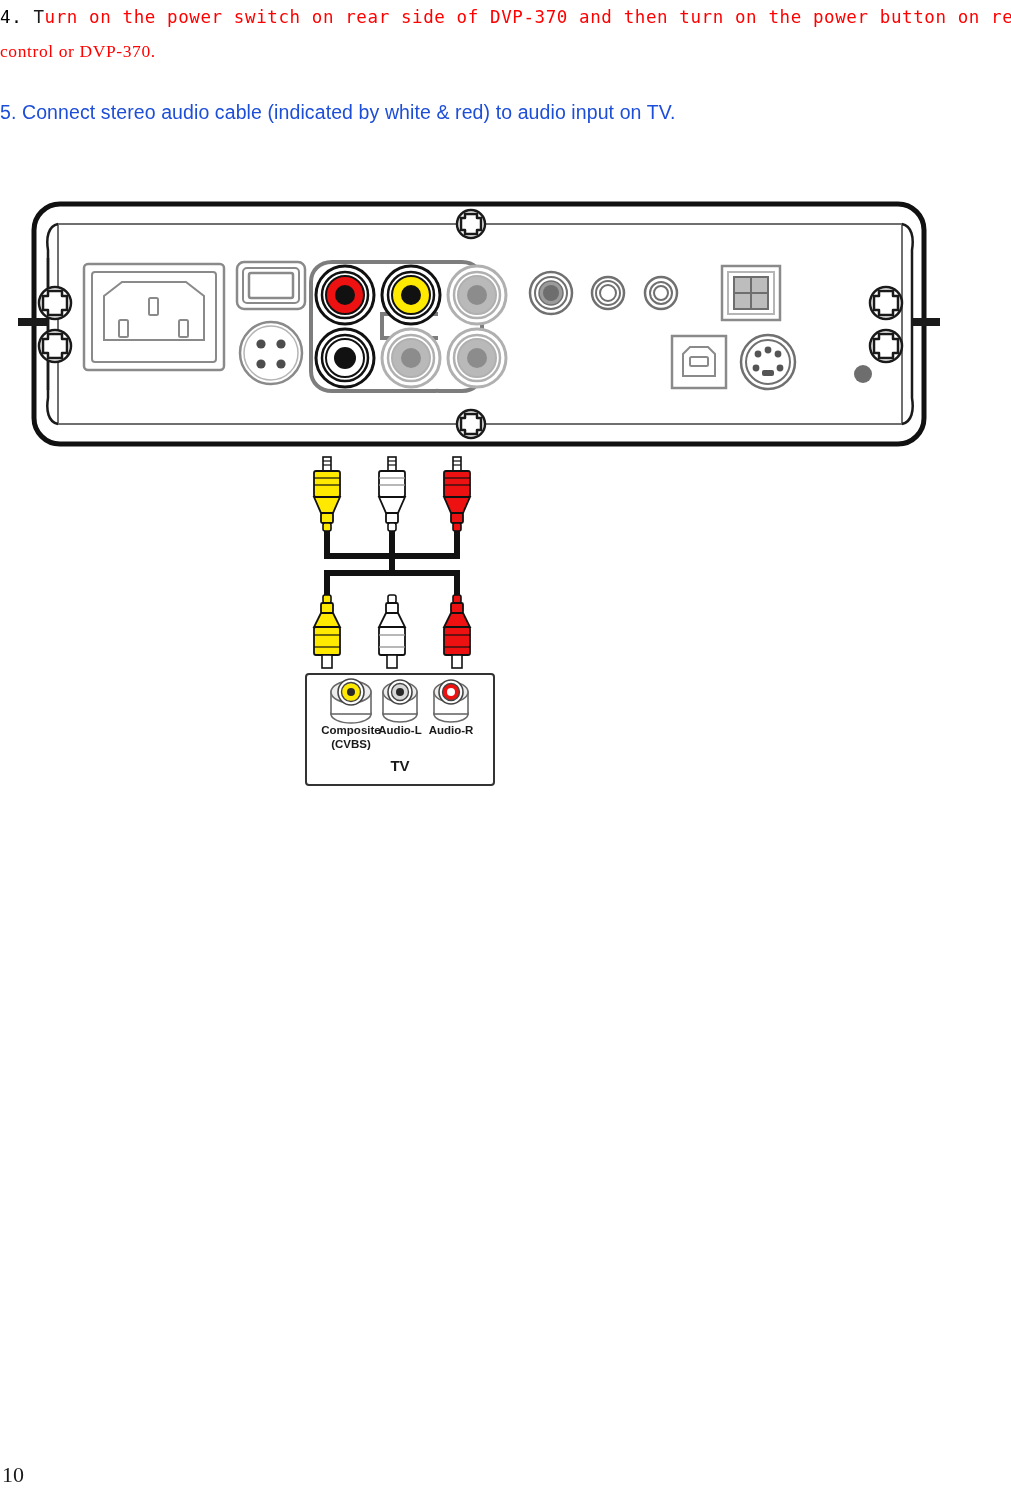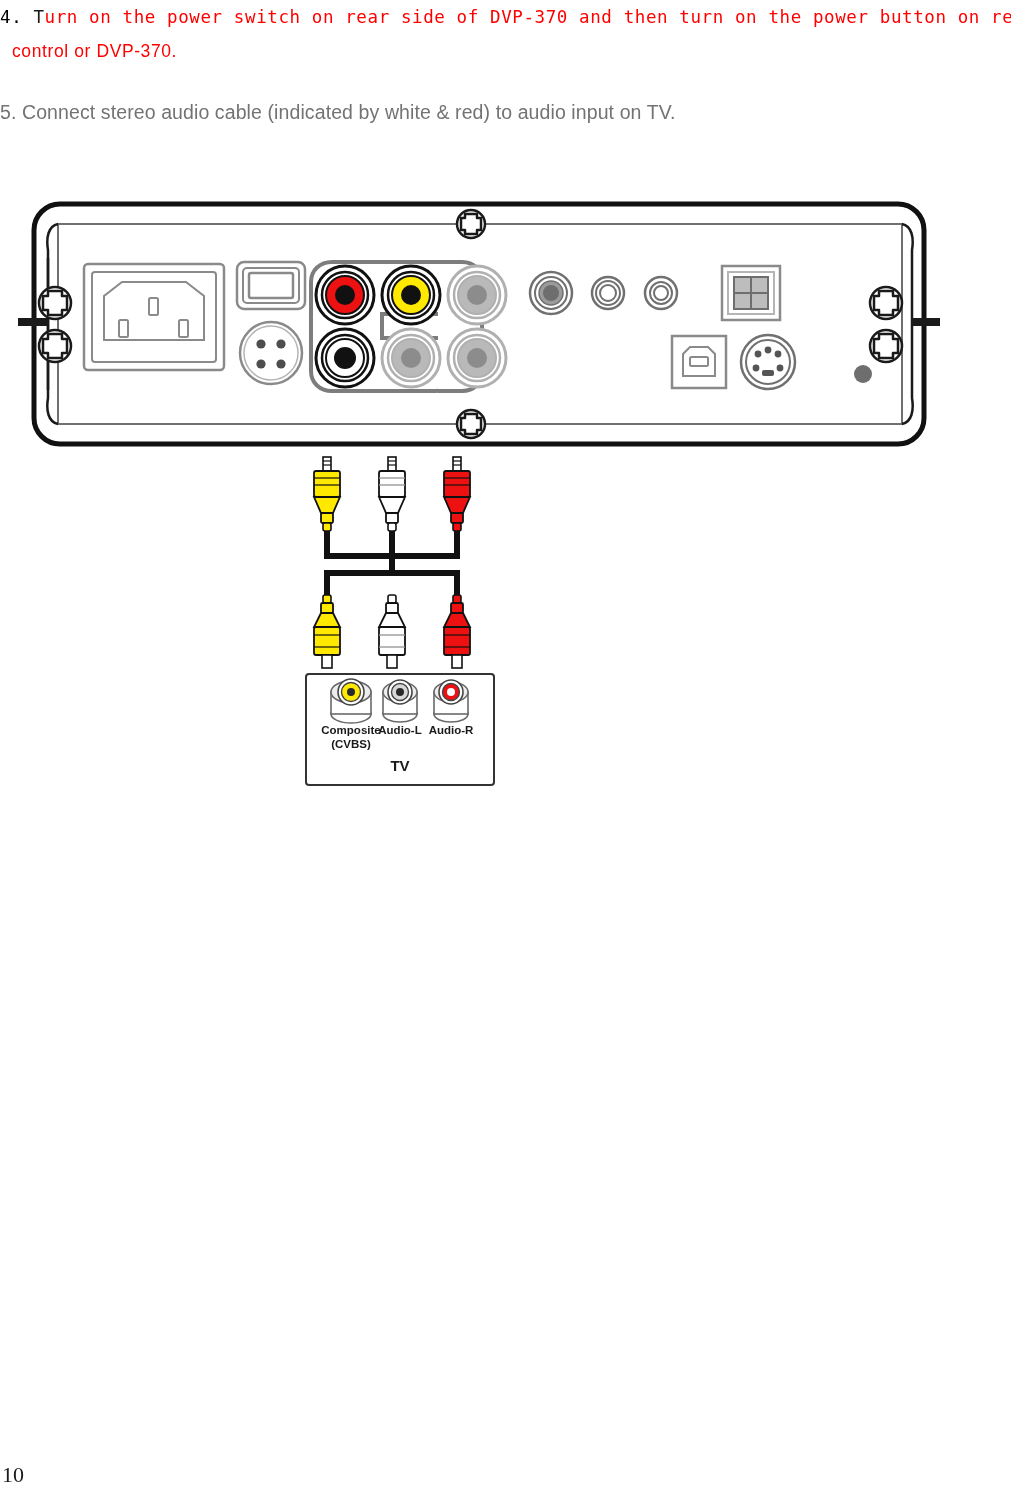--- a/index.html
+++ b/index.html
@@ -35,37 +35,37 @@
     position: absolute;
     left: 0px;
     top: 0px;
     width: 1011px;
   }
   .step-4 .num { color: #000000; }
   .step-4 .lead { color: #1a1a1a; }
   .step-4 .red { color: #ff0000; }
   .step-4-line2 {
     position: absolute;
-    left: 12px;
+    left: 0px;
     top: 34px;
     color: #ff0000;
-    font-family: Liberation Sans, sans-serif;
+    font-family: Liberation Serif, serif;
     font-size: 17.5px;
     letter-spacing: 0.6px;
     line-height: 34px;
     white-space: nowrap;
   }
   .step-5 {
     position: absolute;
     left: 0px;
     top: 101px;
     font-family: "Liberation Sans", sans-serif;
     font-size: 19.5px;
     letter-spacing: 0.1px;
-    color: #737373;
+    color: #1d4ed8;
     white-space: nowrap;
   }
 
   
   .rear-panel-wrap {
     position: absolute;
     left: 18px;
     top: 198px;
     width: 922px;
     height: 252px;

